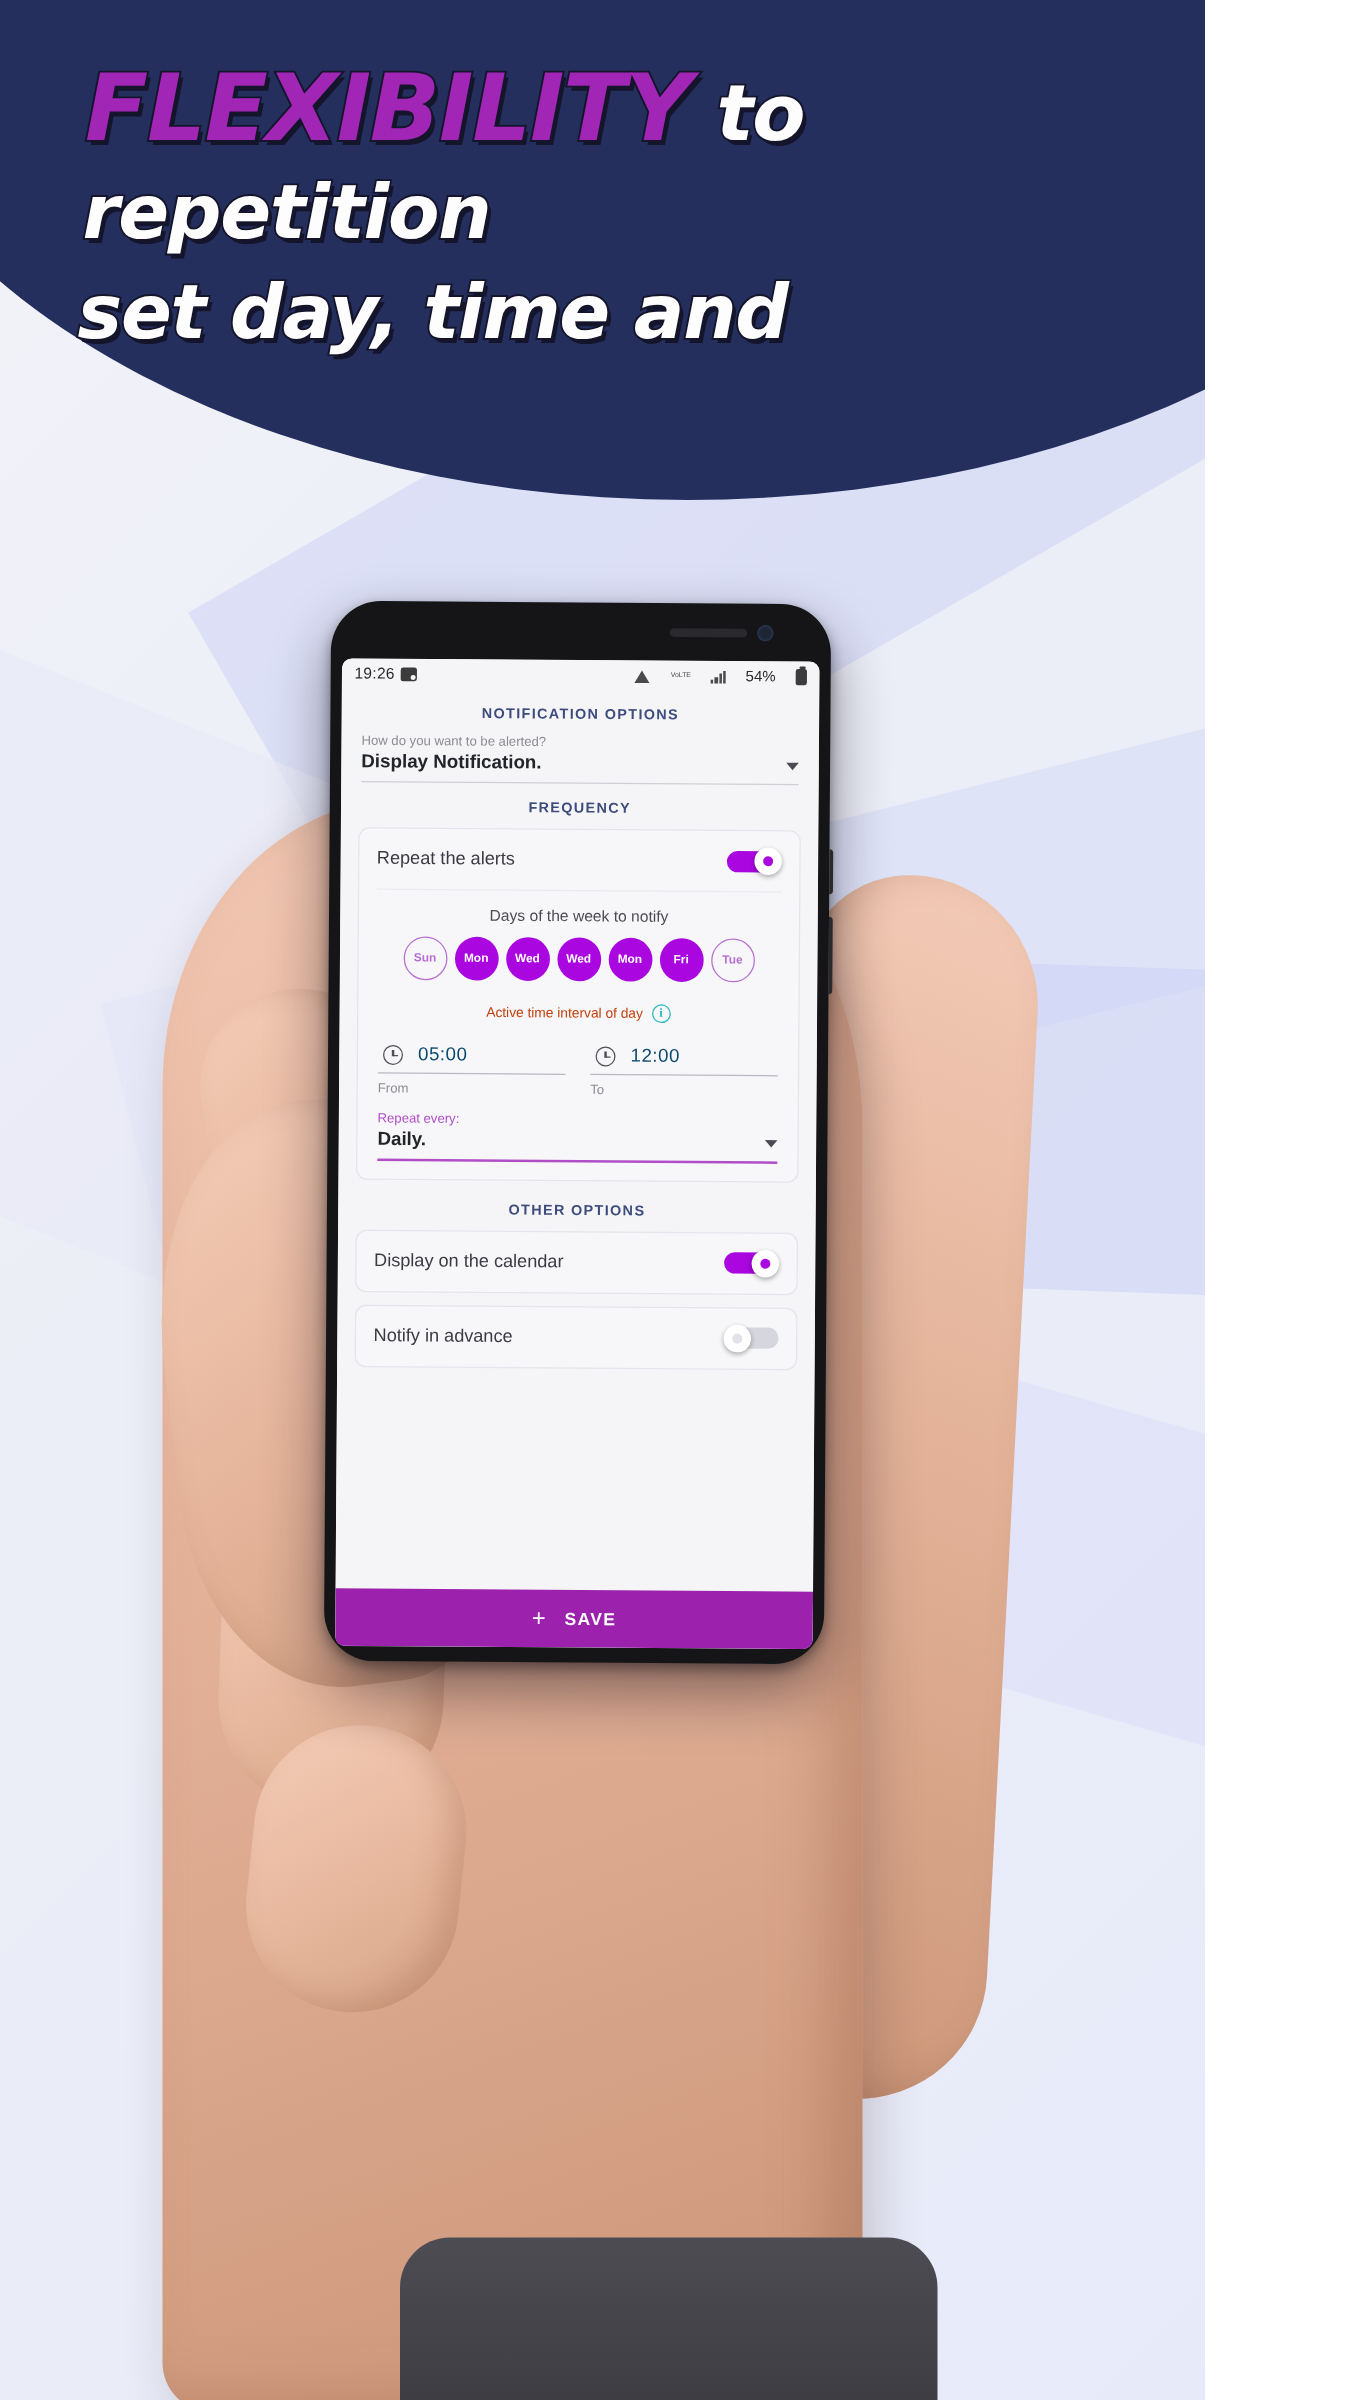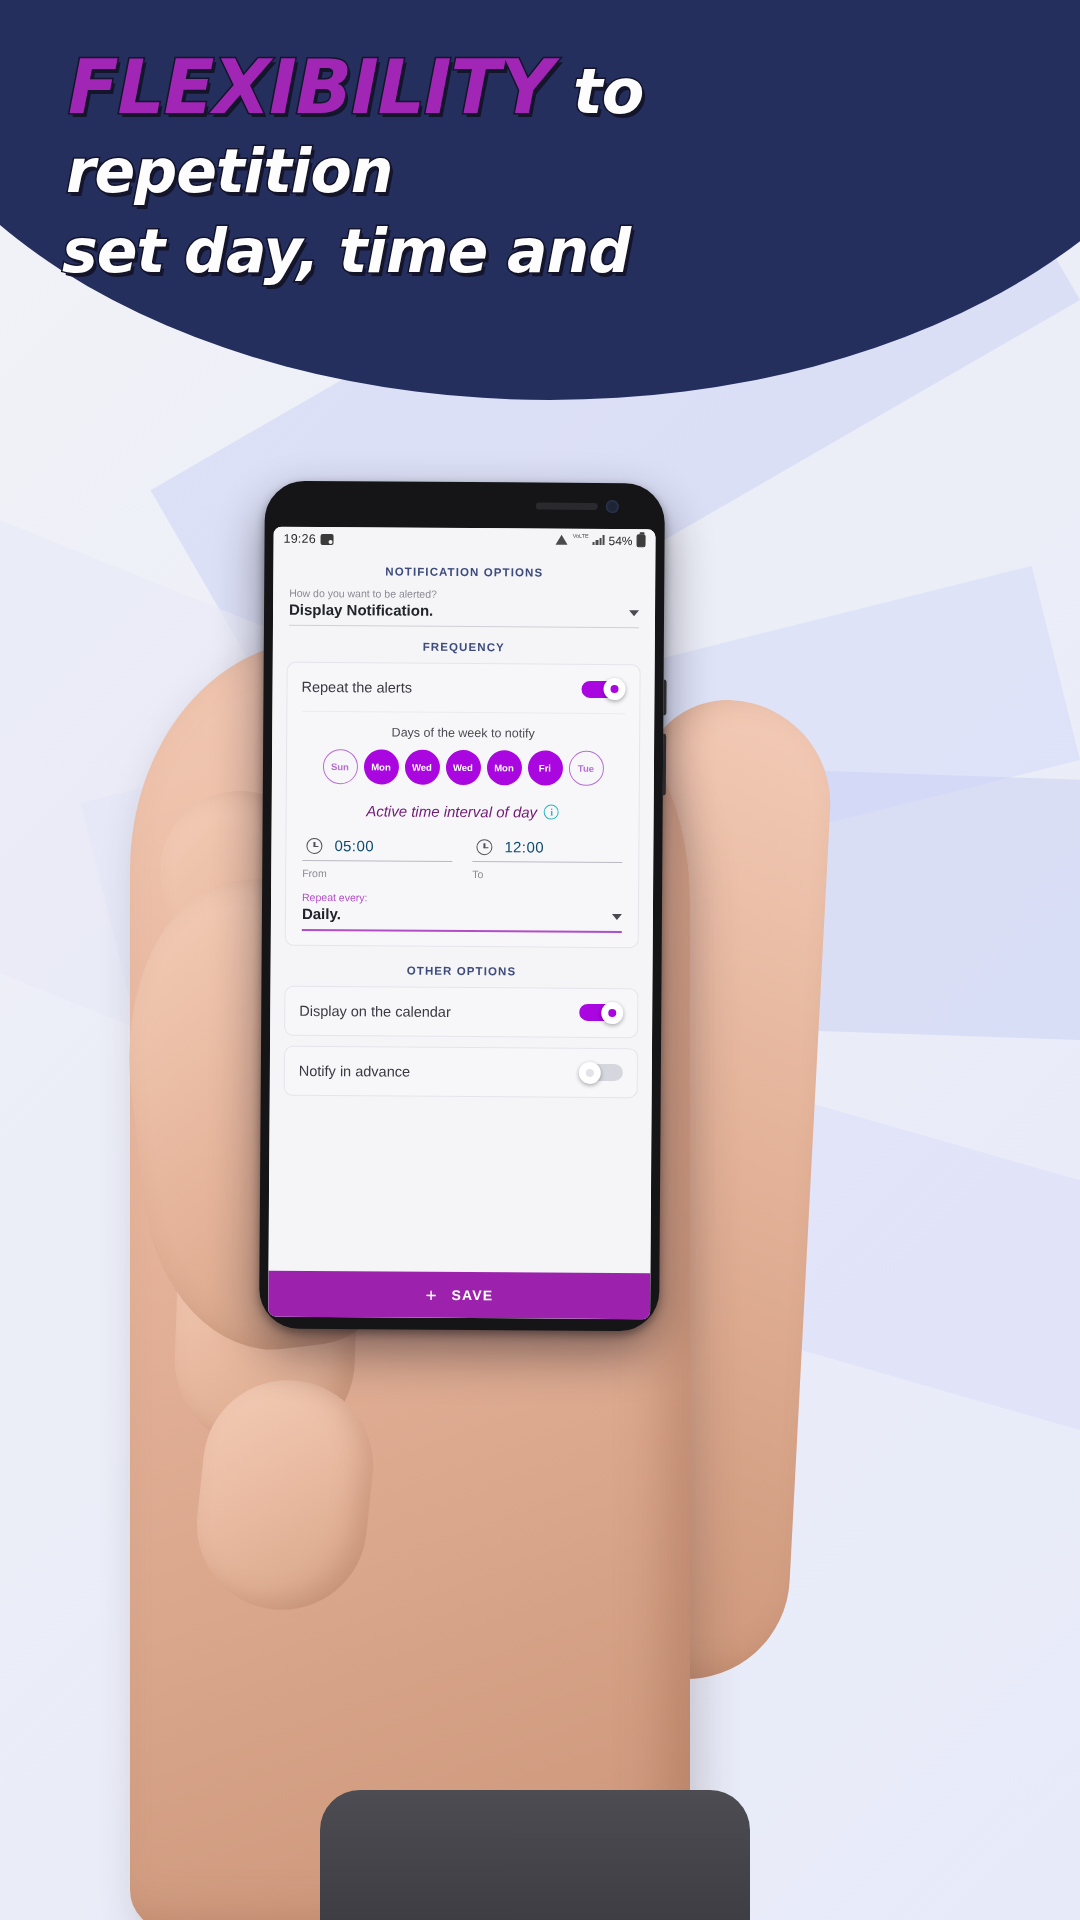--- a/index.html
+++ b/index.html
@@ -6,21 +6,21 @@
   html, body {
     width: 1080px; height: 1920px;
     overflow: hidden;
     font-family: "Liberation Sans", sans-serif;
     background: #ffffff;
   }
 
   
   .stage {
     position: relative;
-    width: 1080px; height: 1920px;
+    width: 964px; height: 1920px;
     overflow: hidden;
     background: linear-gradient(135deg, #f2f3f8 0%, #eceef7 40%, #e7eaf9 100%);
     padding-left: 47px;
   }
   .bg-rays { position:absolute; inset:0; overflow:hidden; }
   .ray {
     position:absolute;
     background: rgba(205,212,245,0.55);
     transform-origin: 0 0;
   }
@@ -137,21 +137,21 @@
     height: 24px; flex: 0 0 24px;
     display:flex; align-items:center; justify-content:space-between;
     padding: 0 10px;
     font-size: 12px; color:#2b2b2b;
     background: #f5f5f8;
   }
   .sb-left { display:flex; align-items:center; gap:5px; }
   .sb-time { font-size: 12.5px; letter-spacing: .2px; }
   .sb-app-icon { width: 13px; height: 11px; background:#3b3b3b; border-radius:2px; position:relative; }
   .sb-app-icon:after { content:""; position:absolute; right:1px; bottom:1px; width:4px;height:4px;background:#f5f5f8;border-radius:50%; }
-  .sb-right { display:flex; gap:4px; }
+  .sb-right { display:flex; align-items:center; gap:16px; }
   .ic-wifi { width:13px;height:11px; position:relative; }
   .ic-wifi:before{content:"";position:absolute;left:0;bottom:0;border-left:6.5px solid transparent;border-right:6.5px solid transparent;border-bottom:10px solid #4a4a4a;}
   .volte { font-size:5.5px; line-height:5px; color:#4a4a4a; text-align:center; font-family:"Liberation Sans",sans-serif; }
   .ic-sig { display:flex; align-items:flex-end; gap:1px; height:11px; }
   .ic-sig i { width:2.2px; background:#4a4a4a; display:block; }
   .ic-sig i:nth-child(1){height:3px;} .ic-sig i:nth-child(2){height:5px;}
   .ic-sig i:nth-child(3){height:7.5px;} .ic-sig i:nth-child(4){height:10px;}
   .sb-batt-txt { font-size:12px; }
   .ic-batt { width:9px;height:13px;border:1.4px solid #3c3c3c;border-radius:2px;position:relative;background:#3c3c3c;}
   .ic-batt:before{content:"";position:absolute;left:2px;top:-3px;width:5px;height:2px;background:#3c3c3c;border-radius:1px;}
@@ -198,21 +198,21 @@
   .days-row { display:flex; justify-content:center; gap:6px; padding-bottom: 6px; }
   .day {
     width: 35px; height: 35px; border-radius:50%;
     display:flex; align-items:center; justify-content:center;
     font-size: 9.5px; font-weight:600;text-align:center;
   }
   .day.sel { background:#a906e0; color:#fff; }
   .day.unsel { background:transparent; color:#b66fd0; border:1.6px solid #b66fd0; }
 
   .interval-head { display:flex; align-items:center; justify-content:center; gap:7px; padding: 12px 0 4px; }
-  .interval-head .t { font-size: 15px; color:#701a75;font-style:italic; }
+  .interval-head .t { font-size: 11px; color:#c2410c; }
   .ic-info { width:15px;height:15px;border:1.6px solid #25b7bf;border-radius:50%;color:#25b7bf;
              font-size:10px;font-weight:700;display:flex;align-items:center;justify-content:center;font-family:"Liberation Serif",serif;}
 
   .time-row { display:flex; padding: 6px 16px 0; gap:20px; }
   .time-col { flex:1; }
   .time-inner { display:flex; align-items:center; gap:12px; padding: 8px 0 6px 4px; }
   .ic-clock { width:16px;height:16px;border:1.6px solid #4f4f57;border-radius:50%;position:relative;}
   .ic-clock:before{content:"";position:absolute;left:6.2px;top:3px;width:1.4px;height:5px;background:#4f4f57;}
   .ic-clock:after{content:"";position:absolute;left:6.5px;top:7.3px;width:4.3px;height:1.4px;background:#4f4f57;}
   .time-val { font-size: 15px; color:#0c4a6e; letter-spacing:.4px; }

